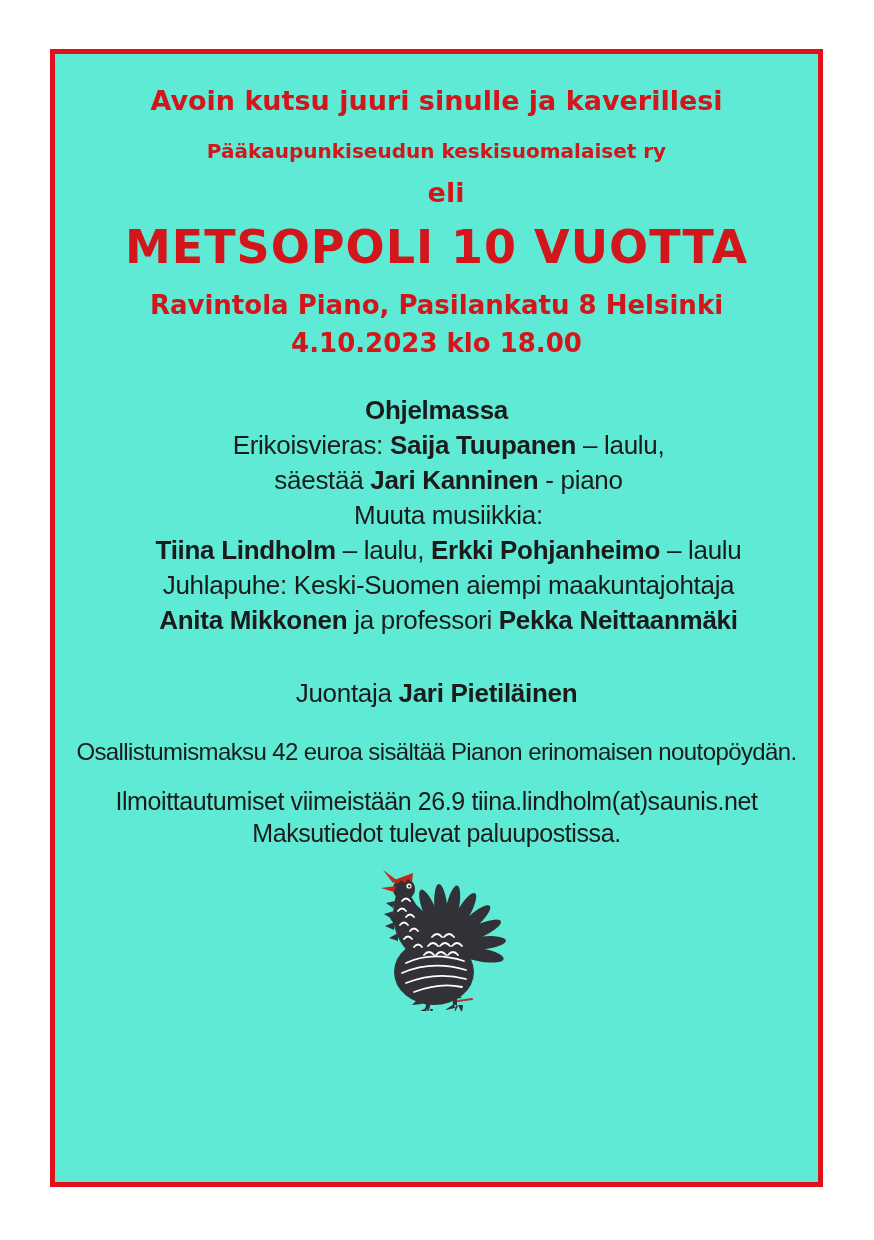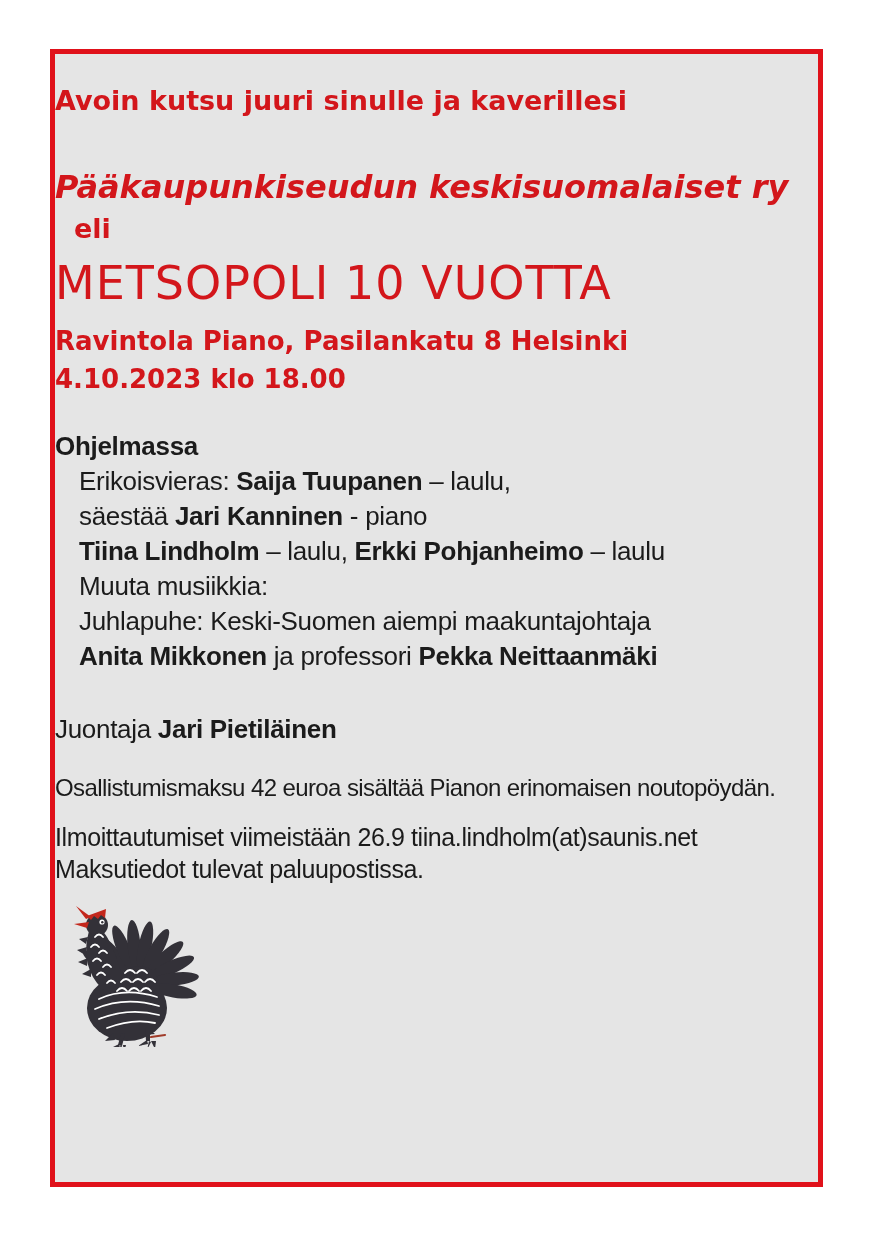--- a/index.html
+++ b/index.html
@@ -8,36 +8,36 @@
     background:#ffffff;
     font-family:"Liberation Sans", sans-serif;
     position:relative;
     overflow:hidden;
   }
   .frame{
     position:absolute;
     left:50px;top:49px;
     width:763px;height:1128px;
     border:5px solid #e0111a;
-    background:#e5e5e5;
-    text-align:left;
+    background:#5eead4;
+    text-align:center;
   }
   .red{
     color:#d3161b;
     font-family:"DejaVu Sans", sans-serif;
     font-weight:700;
   }
   .c1{margin-top:30px;font-size:27px;line-height:34px;}
-  .c2{margin-top:52px;font-size:32px;line-height:34px;font-style:italic;}
+  .c2{margin-top:16px;font-size:20px;line-height:34px;}
   .c3{margin-top:8px;font-size:27px;line-height:34px;padding-left:19px;}
   .title{
     margin:12px 0 16px 0;
     font-size:46px;line-height:50px;
     letter-spacing:1px;
-    font-weight:400;
+    font-weight:700;
   }
   .venue{margin-top:2px;font-size:26px;line-height:34px;}
   .datetime{margin-top:4px;font-size:26px;line-height:34px;}
   .black{color:#1b1b1b;letter-spacing:-0.3px;}
   .prog-heading{margin-top:33px;font-size:26px;line-height:35px;font-weight:700;}
   .line{font-size:26px;line-height:35px;white-space:nowrap;padding-left:24px;}
   .line b{font-weight:700;}
   .host{margin-top:38px;font-size:26px;line-height:35px;}
   .fee{margin-top:24px;font-size:24px;line-height:34px;letter-spacing:-0.6px;white-space:nowrap;}
   .reg{margin-top:16px;font-size:25px;line-height:32px;letter-spacing:-0.4px;}
@@ -54,23 +54,23 @@
   <h1 class="red title">METSOPOLI 10 VUOTTA</h1>
   <div class="red venue">Ravintola Piano, Pasilankatu 8 Helsinki</div>
   <div class="red datetime">4.10.2023 klo 18.00</div>
 
   <div class="black prog-heading">Ohjelmassa</div>
 
   <div class="black line"><span>Erikoisvieras: </span><b>Saija Tuupanen</b><span> – laulu,</span></div>
 
   <div class="black line"><span>säestää </span><b>Jari Kanninen</b><span> - piano</span></div>
 
+  <div class="black line"><span>Muuta musiikkia:</span></div>
+
   <div class="black line"><b>Tiina Lindholm</b><span> – laulu, </span><b>Erkki Pohjanheimo</b><span> – laulu</span></div>
-
-  <div class="black line"><span>Muuta musiikkia:</span></div>
 
 
   <div class="black line"><span>Juhlapuhe: Keski-Suomen aiempi maakuntajohtaja</span></div>
 
   <div class="black line"><b>Anita Mikkonen</b><span> ja professori </span><b>Pekka Neittaanmäki</b></div>
 
 
   <div class="black host"><span>Juontaja </span><b>Jari Pietiläinen</b></div>
 
   <div class="black fee">Osallistumismaksu 42 euroa sisältää Pianon erinomaisen noutopöydän.</div>

